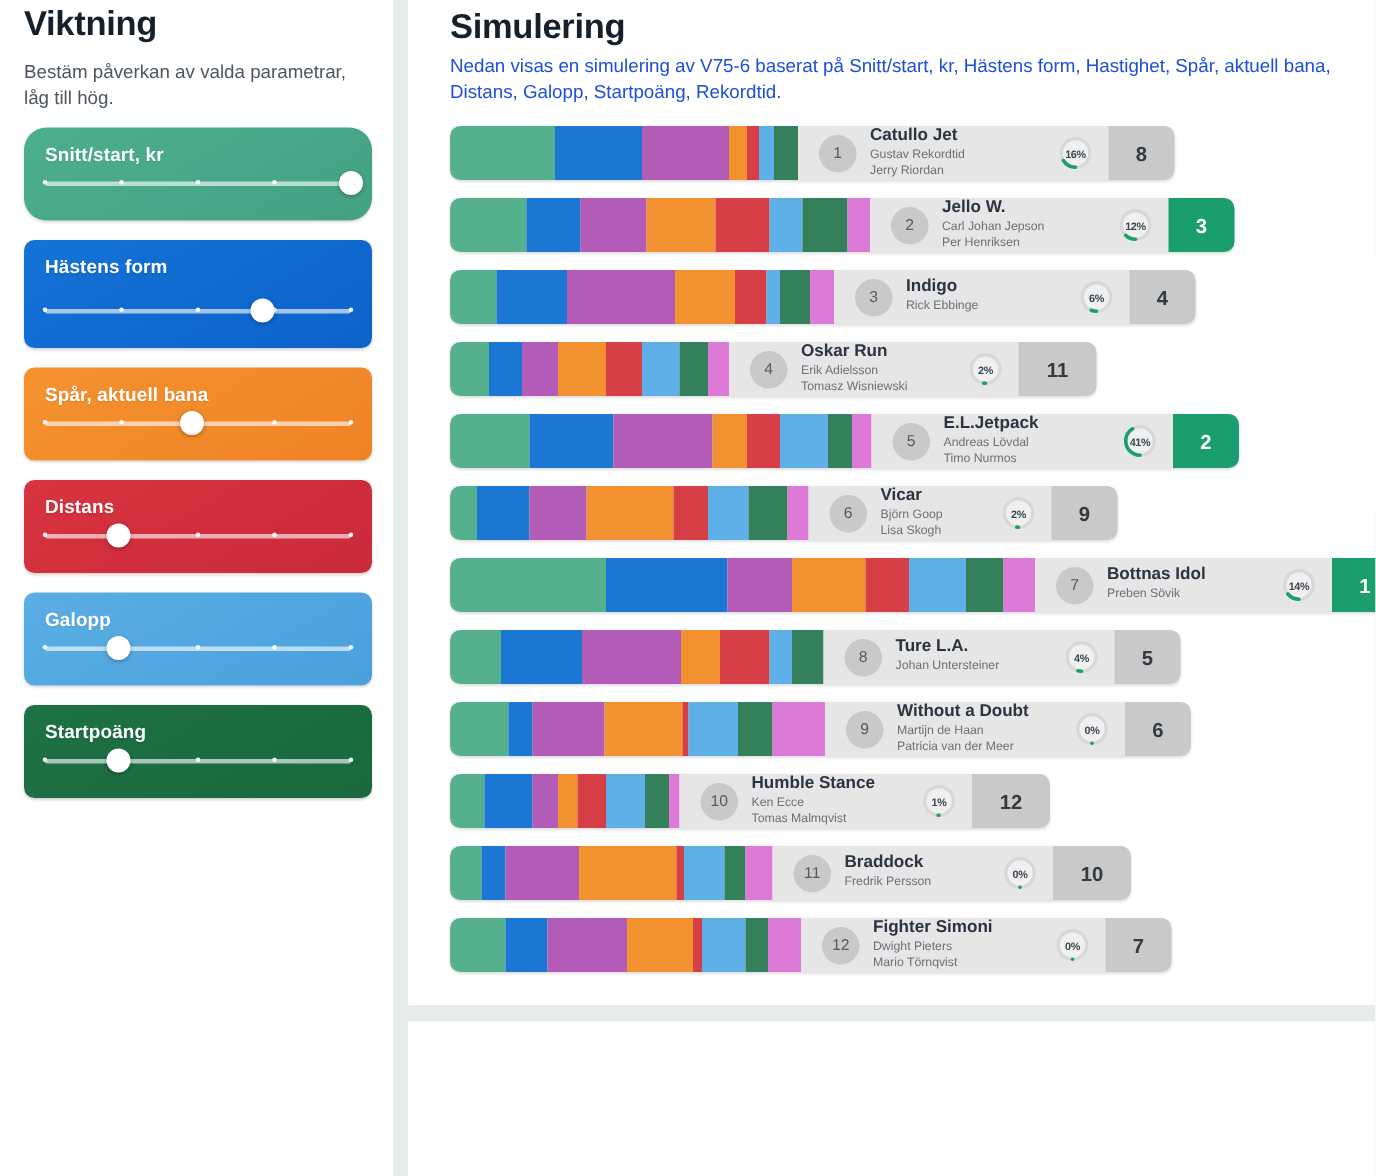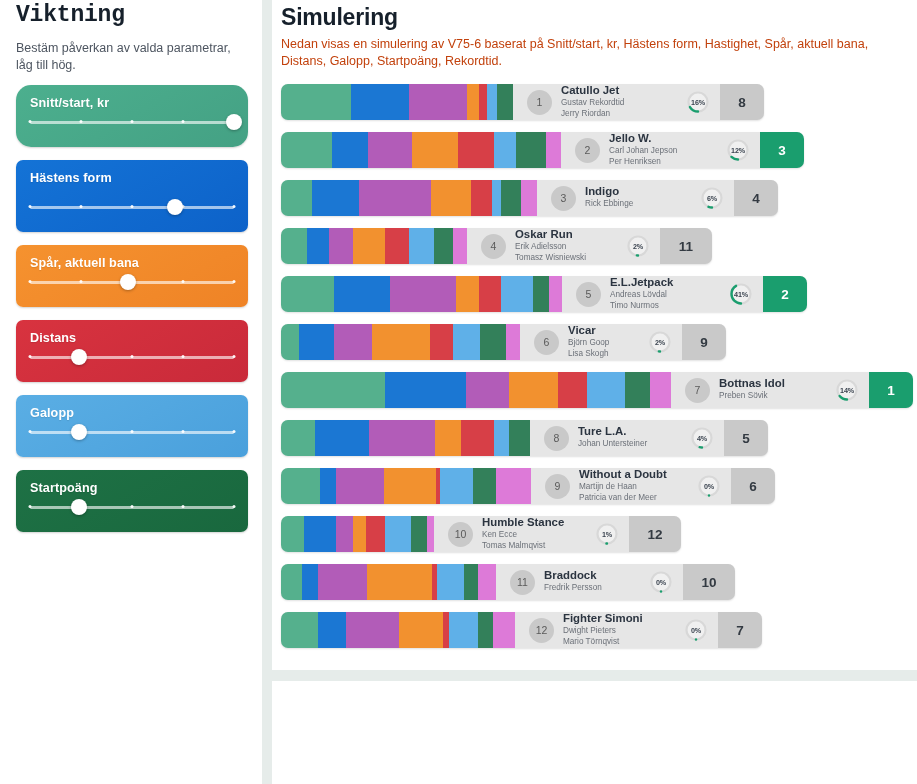--- a/index.html
+++ b/index.html
@@ -27,21 +27,20 @@
     overflow: hidden;
     position: relative;
   }
   .panel-title {
     font-size: 23px;
     font-weight: bold;
     color: #16202b;
     letter-spacing: -0.2px;
     margin: 2px 0 6px 8px;
     line-height: 1.15;
-    font-family: Liberation Mono, monospace;
   }
   .panel-sub {
     font-size: 12.5px;
     color: #4d5560;
     line-height: 1.32;
     margin: 12px 6px 12px 8px;
   }
 
   .slider-card {
     position: relative;
@@ -99,34 +98,34 @@
 
   
   .right-col {
     flex: 1 1 auto;
     display: flex;
     flex-direction: column;
     overflow: hidden;
   }
   .right-panel {
     background: #ffffff;
-    padding: 2px 10px 10px 9px;
+    padding: 2px 10px 10px 28px;
     flex: 0 0 auto;
   }
   .sim-title {
     font-size: 23px;
     font-weight: bold;
     color: #16202b;
     letter-spacing: -0.2px;
     margin: 2px 0 6px 0;
     line-height: 1.15;
   }
   .sim-sub {
     font-size: 12.5px;
-    color: #c2410c;
+    color: #1d4ed8;
     line-height: 1.35;
     margin: 0 0 14px 0;
     max-width: 614px;
   }
 
   .rows { position: relative; }
   .sim-row {
     position: relative;
     height: 36px;
     margin-bottom: 12px;

